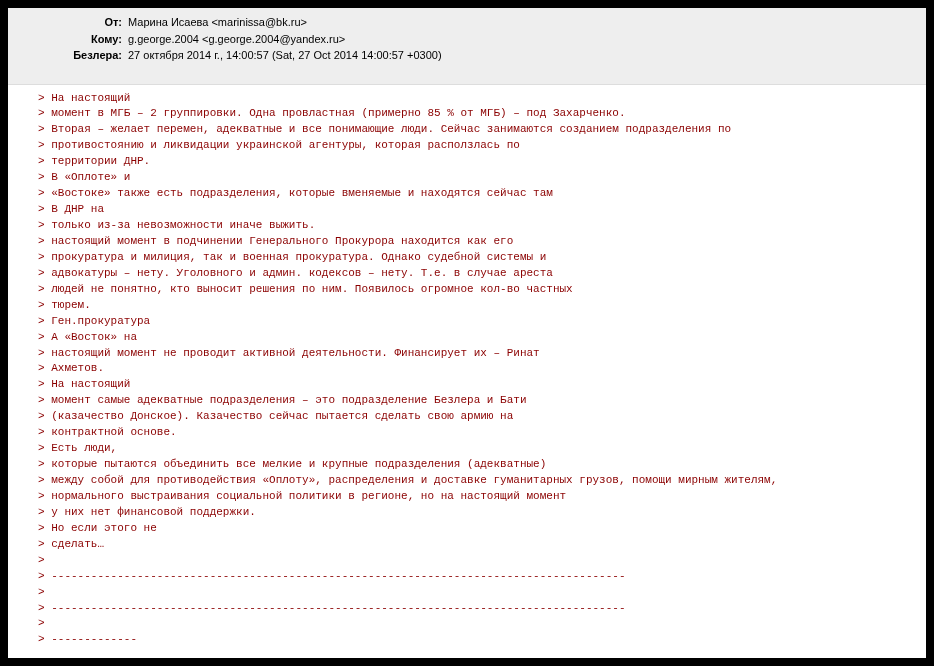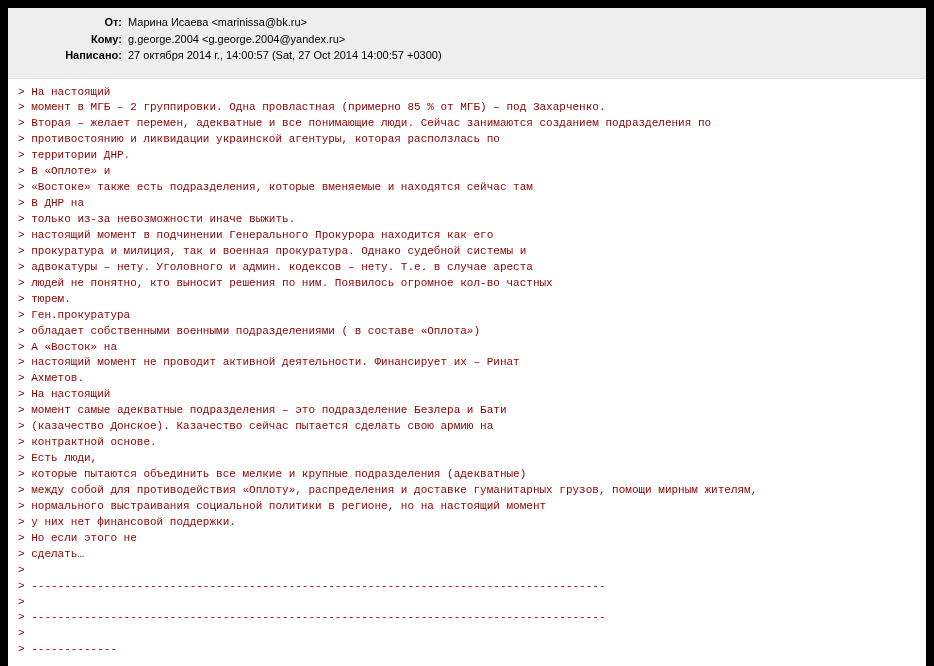--- a/index.html
+++ b/index.html
@@ -9,21 +9,21 @@
     font-family: Arial, Helvetica, sans-serif;
     font-size: 11px;
   }
   .email-container {
     background: #fff;
     width: 100%;
     min-height: 650px;
   }
   .email-header {
     background: #eeeeee;
-    padding: 6px 10px 14px 10px;
+    padding: 6px 10px 20px 10px;
     border-bottom: 1px solid #ddd;
   }
   .header-row {
     display: flex;
     align-items: baseline;
     line-height: 1.5;
   }
   .header-label {
     width: 110px;
     text-align: right;
@@ -39,59 +39,59 @@
     padding: 6px 10px 10px 10px;
     font-family: "Courier New", Courier, monospace;
     font-size: 11px;
     color: #8b0000;
     line-height: 1.45;
     white-space: nowrap;
     overflow: hidden;
   }
   .body-line {
     display: block;
+    margin-left: 20px;
   }
 </style>
 </head>
 <body>
 
 <div class="email-container">
 
   <div class="email-header">
     <div class="header-row">
       <div class="header-label">От:</div>
       <div class="header-value">Марина Исаева &lt;marinissa@bk.ru&gt;</div>
     </div>
     <div class="header-row">
       <div class="header-label">Кому:</div>
       <div class="header-value">g.george.2004 &lt;g.george.2004@yandex.ru&gt;</div>
     </div>
     <div class="header-row">
-      <div class="header-label">Написано:</div>
+      <div class="header-label">Безлера:</div>
       <div class="header-value">27 октября 2014 г., 14:00:57  (Sat, 27 Oct 2014 14:00:57 +0300)</div>
     </div>
   </div>
 
   <div class="email-body" id="email-body">
       <span class="body-line">&gt; На настоящий</span>
       <span class="body-line">&gt; момент в МГБ – 2 группировки. Одна провластная (примерно 85 % от МГБ) – под Захарченко.</span>
       <span class="body-line">&gt; Вторая – желает перемен, адекватные и все понимающие люди.    Сейчас занимаются созданием подразделения по</span>
       <span class="body-line">&gt; противостоянию и ликвидации украинской агентуры, которая расползлась по</span>
       <span class="body-line">&gt; территории ДНР.</span>
       <span class="body-line">&gt; В «Оплоте» и</span>
       <span class="body-line">&gt; «Востоке» также есть подразделения, которые вменяемые и находятся сейчас там</span>
       <span class="body-line">&gt; В ДНР на</span>
       <span class="body-line">&gt; только из-за невозможности иначе выжить.</span>
       <span class="body-line">&gt; настоящий момент в подчинении Генерального Прокурора находится как его</span>
       <span class="body-line">&gt; прокуратура и милиция, так и военная прокуратура. Однако судебной системы и</span>
       <span class="body-line">&gt; адвокатуры – нету. Уголовного и админ. кодексов – нету. Т.е. в случае ареста</span>
       <span class="body-line">&gt; людей не понятно, кто выносит решения по ним. Появилось огромное кол-во частных</span>
       <span class="body-line">&gt; тюрем.</span>
       <span class="body-line">&gt; Ген.прокуратура</span>
-      <span class="body-line">&gt; обладает собственными военными подразделениями ( в составе «Оплота»)</span>
       <span class="body-line">&gt; А «Восток» на</span>
       <span class="body-line">&gt; настоящий момент не проводит активной деятельности. Финансирует их – Ринат</span>
       <span class="body-line">&gt; Ахметов.</span>
       <span class="body-line">&gt; На настоящий</span>
       <span class="body-line">&gt; момент самые адекватные подразделения – это подразделение Безлера и Бати</span>
       <span class="body-line">&gt; (казачество Донское). Казачество сейчас пытается сделать свою армию на</span>
       <span class="body-line">&gt; контрактной основе.</span>
       <span class="body-line">&gt; Есть люди,</span>
       <span class="body-line">&gt; которые пытаются объединить все мелкие и крупные подразделения (адекватные)</span>
       <span class="body-line">&gt; между собой для противодействия «Оплоту»,   распределения и доставке гуманитарных грузов, помощи мирным жителям,</span>

